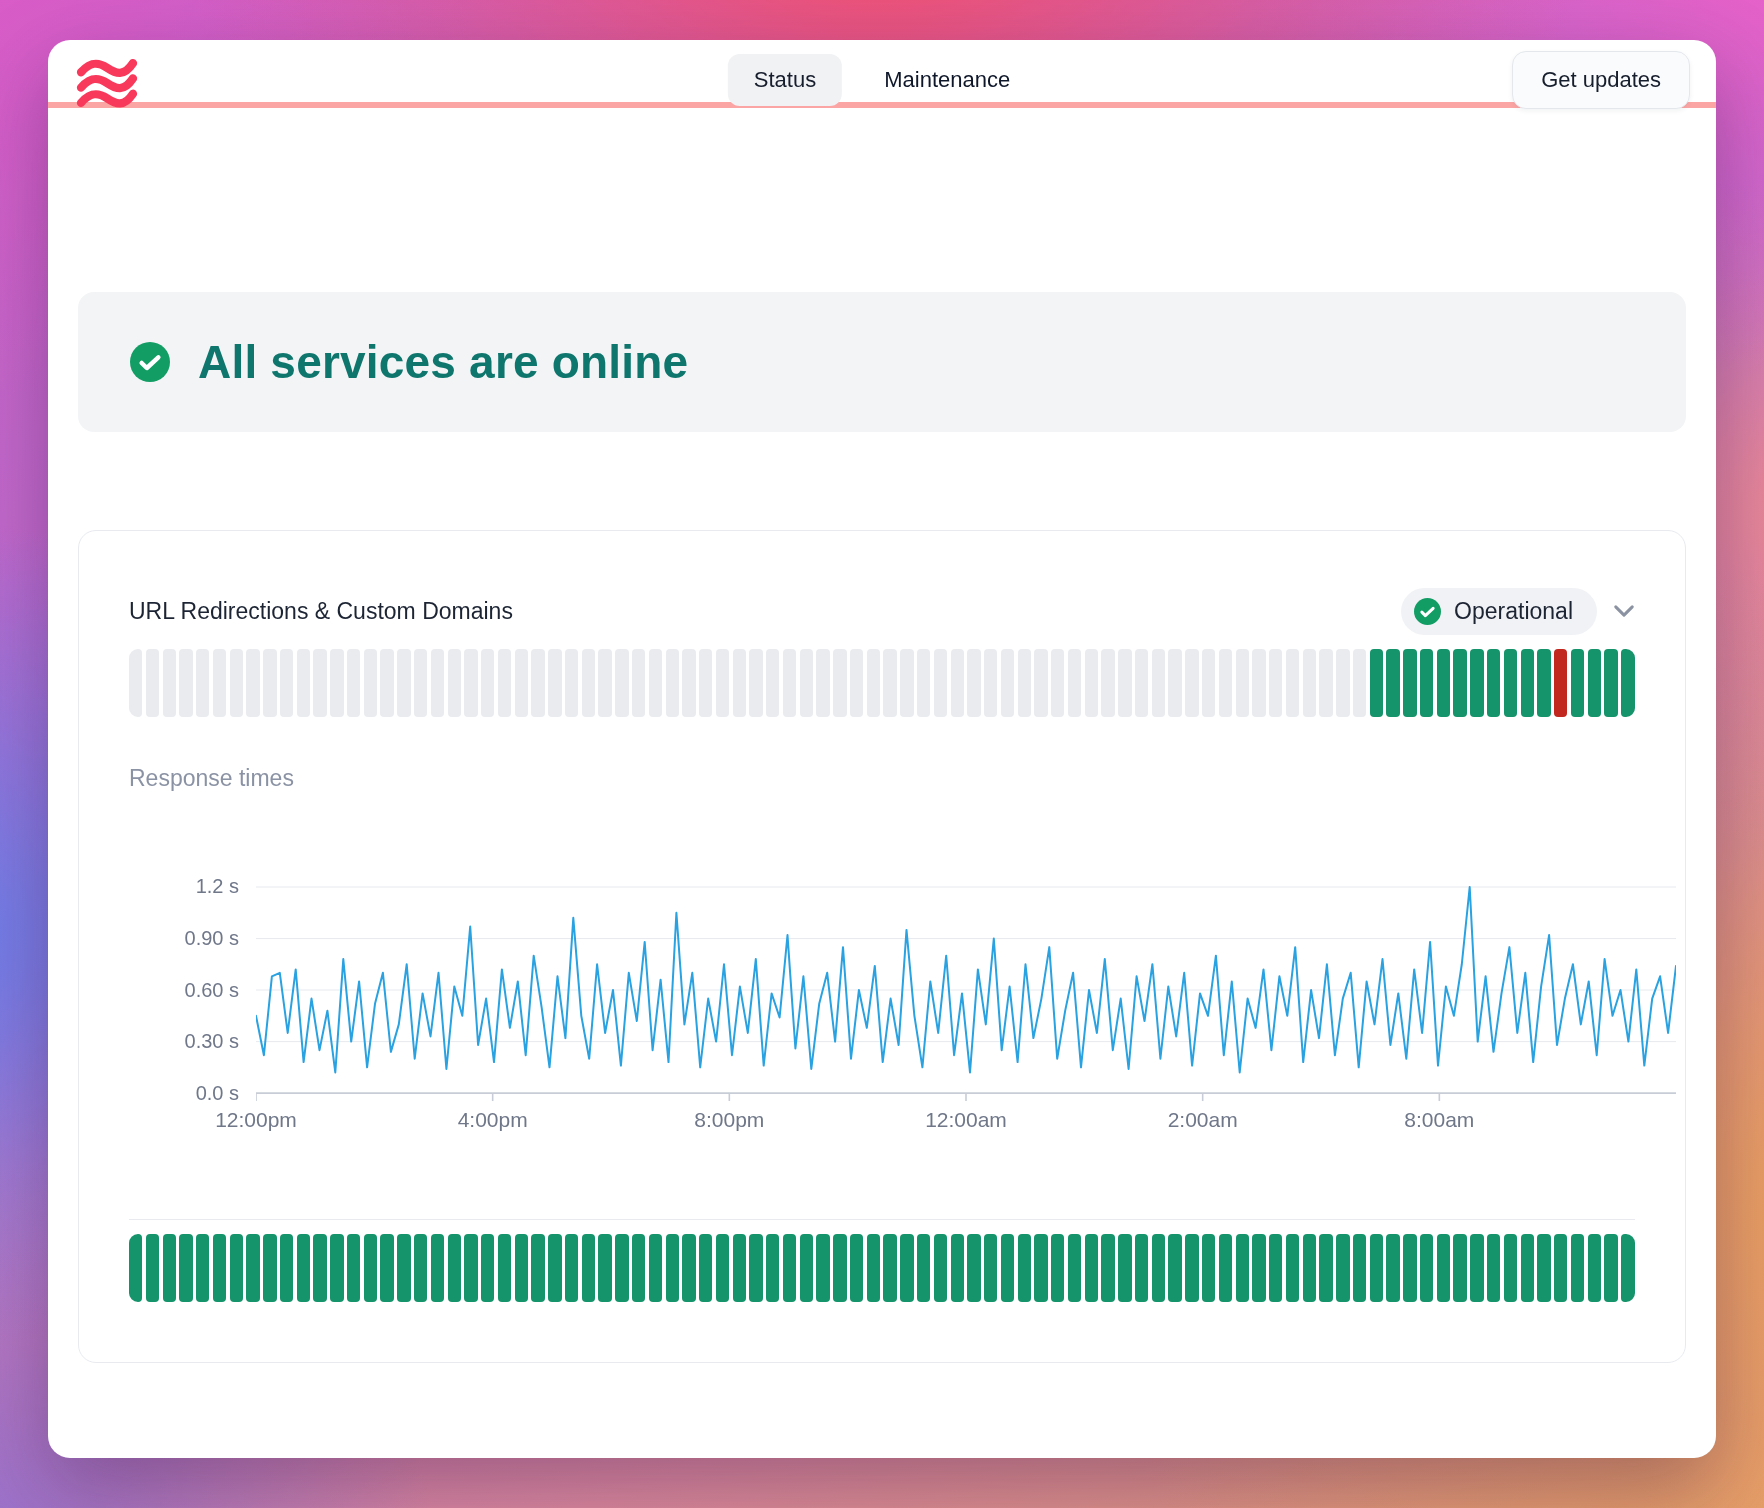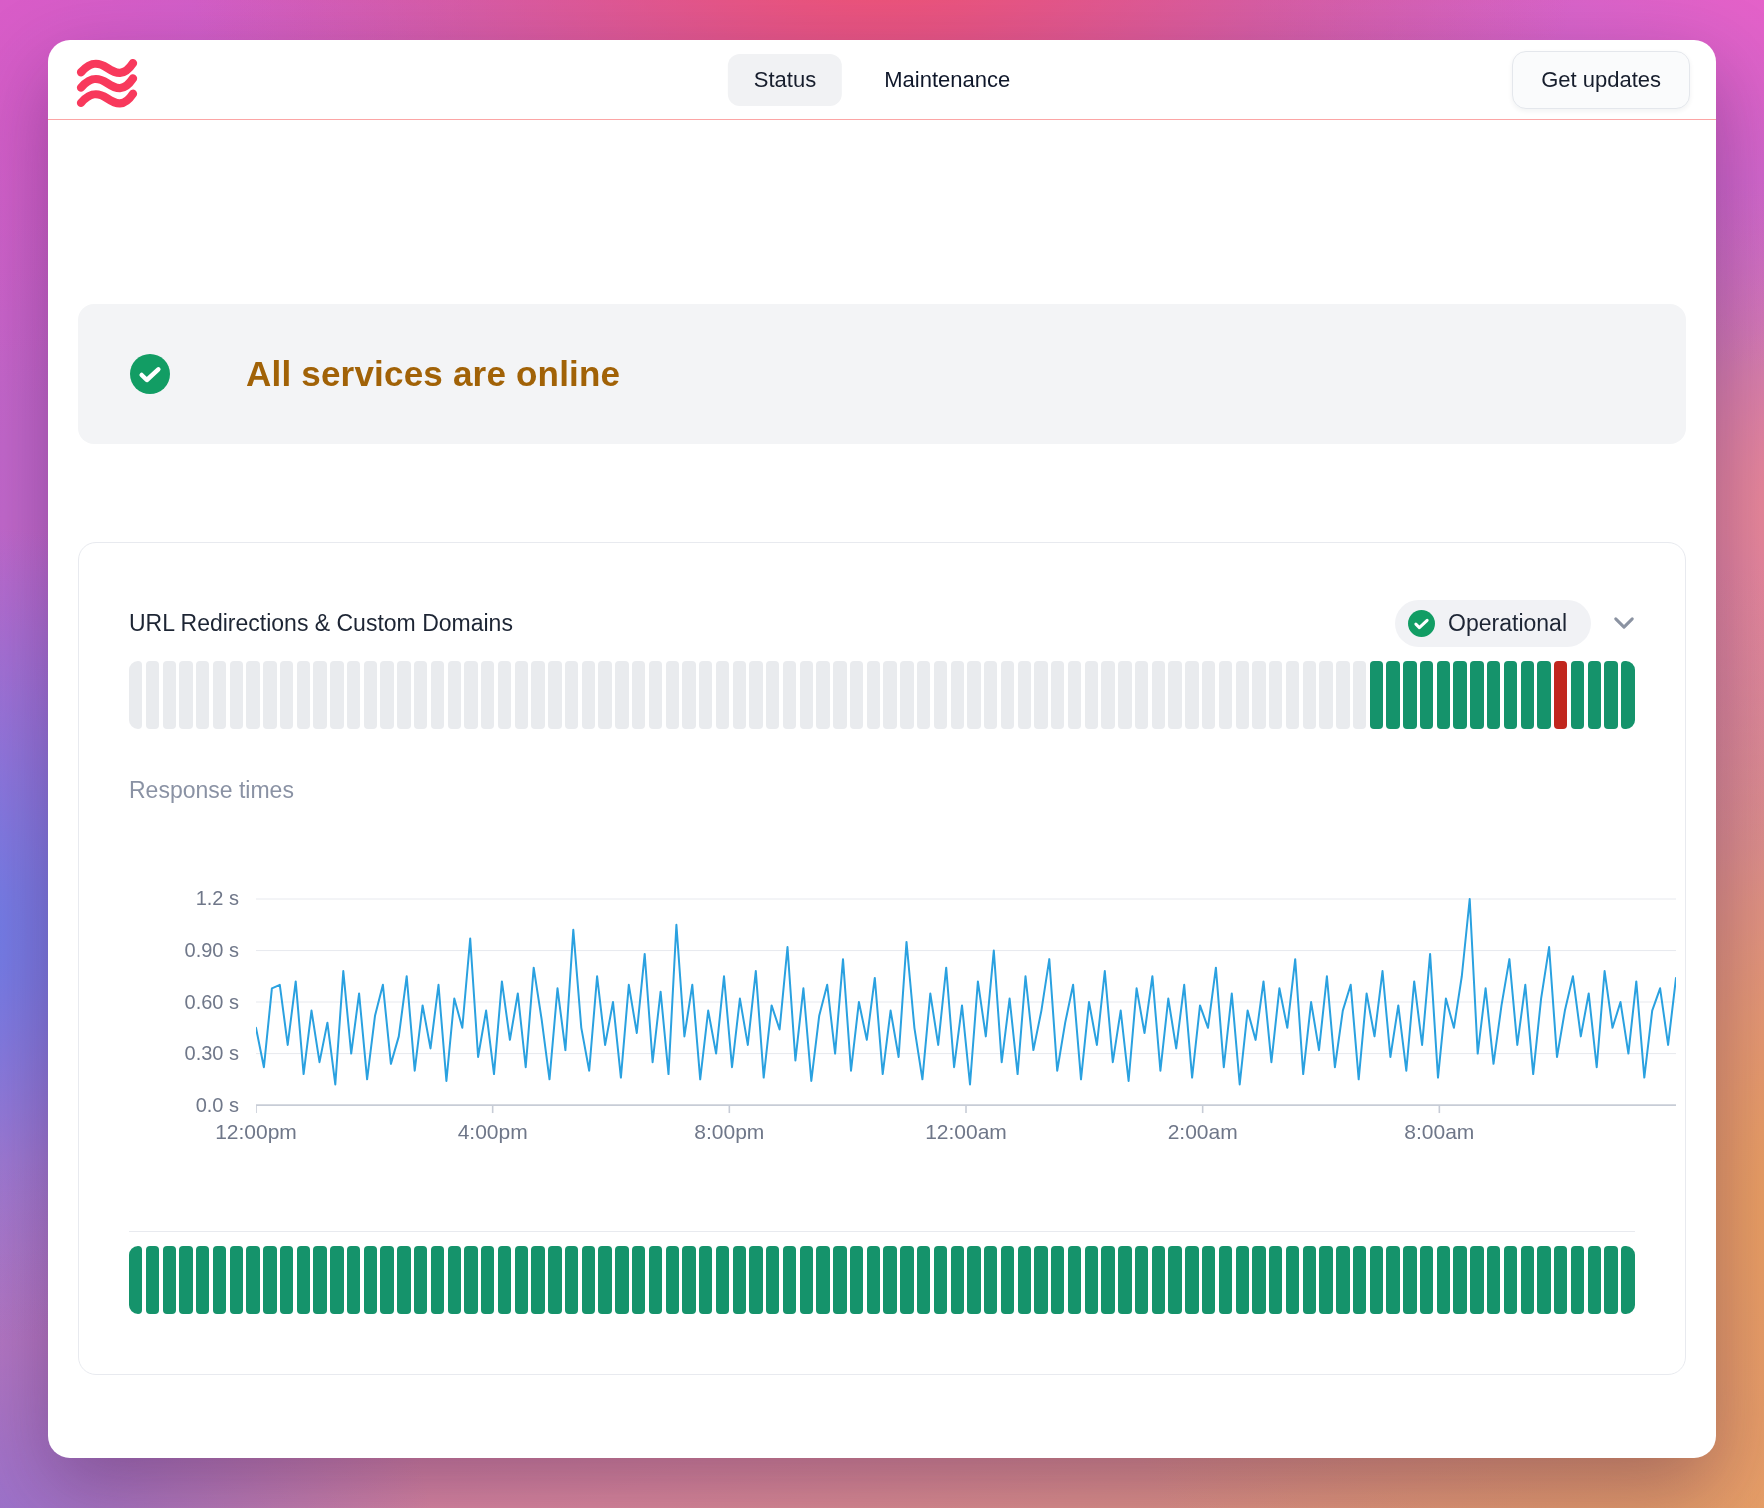--- a/index.html
+++ b/index.html
@@ -16,45 +16,45 @@
       radial-gradient(55% 55% at 104% 80%, #eaa05e 0%, rgba(234,160,94,0) 78%),
       radial-gradient(36% 32% at 104% 34%, #ee8b92 0%, rgba(238,139,146,0) 70%),
       linear-gradient(160deg, #ca62c8 0%, #bb6fce 45%, #dd8a9e 80%, #e29c70 100%);
   }
   .panel {
     position:absolute; left:48px; top:40px; width:1668px; height:1418px;
     background:#ffffff; border-radius:22px; overflow:hidden;
     box-shadow:0 30px 80px rgba(50,15,70,.35);
   }
   
-  .header { position:relative; height:80px; border-bottom:1px solid #fca5a5; }
+  .header { position:relative; height:68px; border-bottom:6px solid #fca5a5; }
   .logo { position:absolute; left:28px; top:17px; width:62px; height:52px; }
   .tabs { position:absolute; left:50%; top:14px; transform:translateX(-50%); display:flex; gap:16px; align-items:center; }
   .tab { font-size:22px; color:#0f172a; padding:13px 26px; border-radius:12px; white-space:nowrap; cursor:pointer; }
   .tab.active { background:#f1f2f4; color:#171e2d; font-weight:500; }
   .get-updates {
     position:absolute; right:26px; top:11px; font-size:22px; font-weight:500; color:#171e2d;
     background:#fafbfc; border:1px solid #e4e7ec; border-radius:14px; padding:15px 28px;
     box-shadow:0 2px 5px rgba(20,30,50,.06); cursor:pointer;
     font-family:"Liberation Sans","DejaVu Sans",sans-serif;
   }
   
   .banner {
     margin:184px 30px 0 30px; height:140px; background:#f3f4f6; border-radius:16px;
     display:flex; align-items:center; gap:28px; padding:0 52px;
   }
-  .banner-title { font-size:35px; font-weight:700; color:#a16207; letter-spacing:.2px;margin-left:48px; }
+  .banner-title { font-size:46px; font-weight:700; color:#0f766e; letter-spacing:.2px; }
   
   .card {
     margin:98px 30px 0 30px; background:#fff; border:1px solid #e8eaef; border-radius:18px;
     padding:56px 50px 60px 50px;
   }
   .card-head { display:flex; align-items:center; justify-content:space-between; height:48px; }
   .card-title { font-size:23px; font-weight:500; color:#1d2534; }
-  .badge-group { display:flex; align-items:center; gap:22px; }
+  .badge-group { display:flex; align-items:center; gap:16px; }
   .status-badge {
     display:flex; align-items:center; gap:13px; background:#f1f2f5; border-radius:26px;
     padding:10px 24px 10px 13px; font-size:23px; color:#1d2534;
   }
   .chevron { width:22px; height:14px; cursor:pointer; }
   .service-row { display:flex; align-items:center; justify-content:space-between; margin-top:72px; height:38px; }
   .service-row.second { margin-top:28px; }
   .service-left { display:flex; align-items:center; gap:15px; }
   .service-name { font-size:26px; font-weight:700; color:#141b2b; }
   .uptime-label { font-size:23px; font-weight:500; color:#0c9764; }

